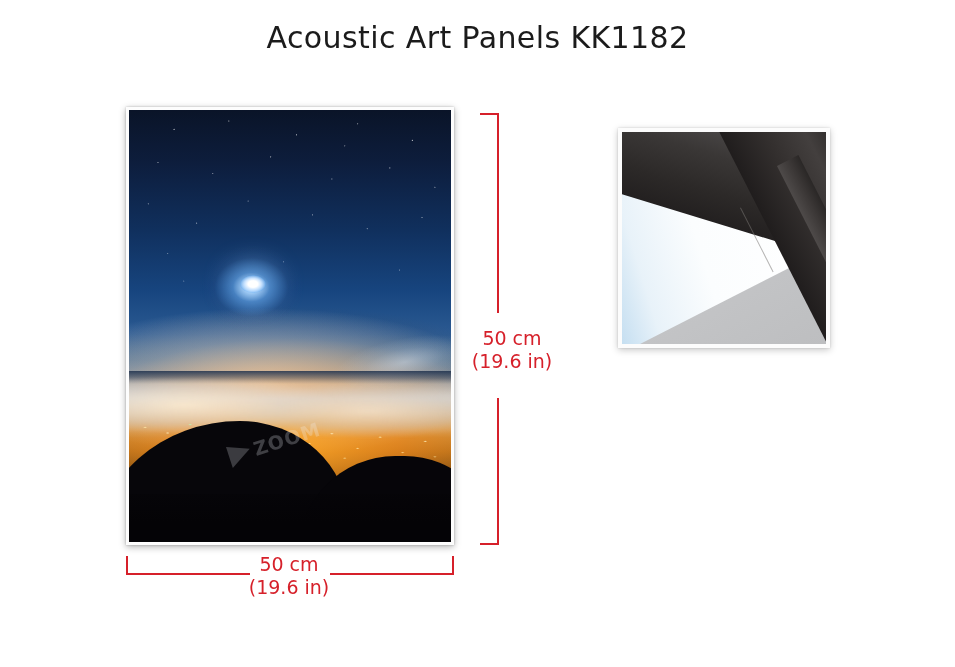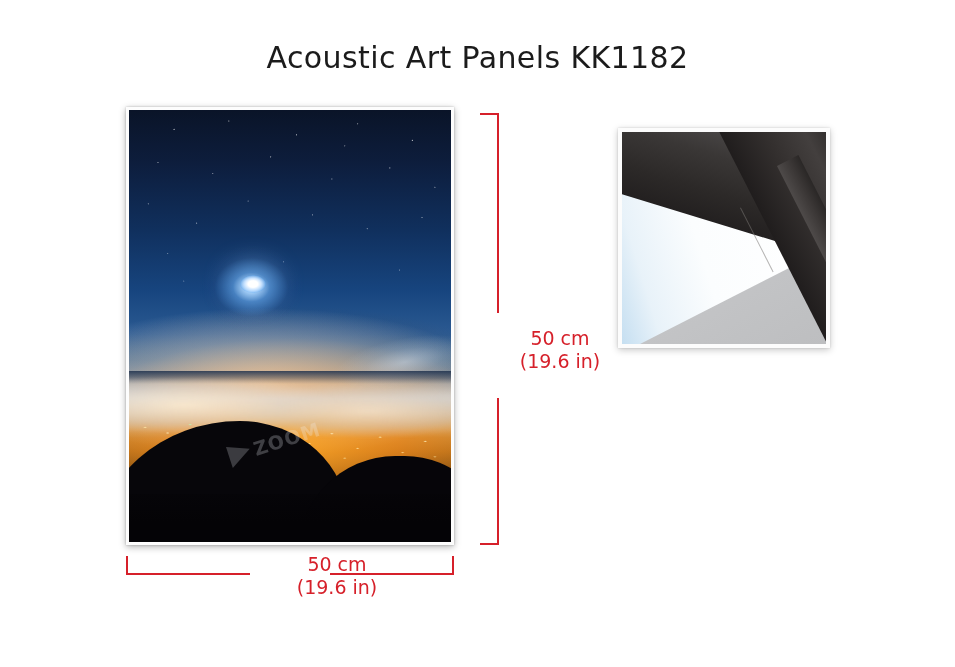--- a/index.html
+++ b/index.html
@@ -21,21 +21,20 @@
     position: absolute;
     left: 0;
     top: 20px;
     width: 955px;
     text-align: center;
     font-size: 30px;
     font-weight: 400;
     letter-spacing: 0.4px;
     color: #1b1b1b;
     font-family: "DejaVu Sans", sans-serif;
-    margin-top: 20px;
   }
 
   
   #panel-wrap {
     position: absolute;
     left: 126px;
     top: 107px;
     width: 328px;
     height: 438px;
   }
@@ -240,21 +239,20 @@
 
   
   .dim-label {
     position: absolute;
     color: #d6202a;
     font-size: 19px;
     line-height: 23px;
     text-align: center;
     white-space: nowrap;
     font-family: "DejaVu Sans", sans-serif;
-    margin-left: 48px;
   }
   .dim-line {
     position: absolute;
     background: #d6202a;
   }
 
   
   #dim-v-tick-top   { left: 480px; top: 113px;  width: 19px; height: 2px; }
   #dim-v-tick-bot   { left: 480px; top: 543px;  width: 19px; height: 2px; }
   #dim-v-line-upper { left: 497px; top: 113px;  width: 2px;  height: 200px; }

